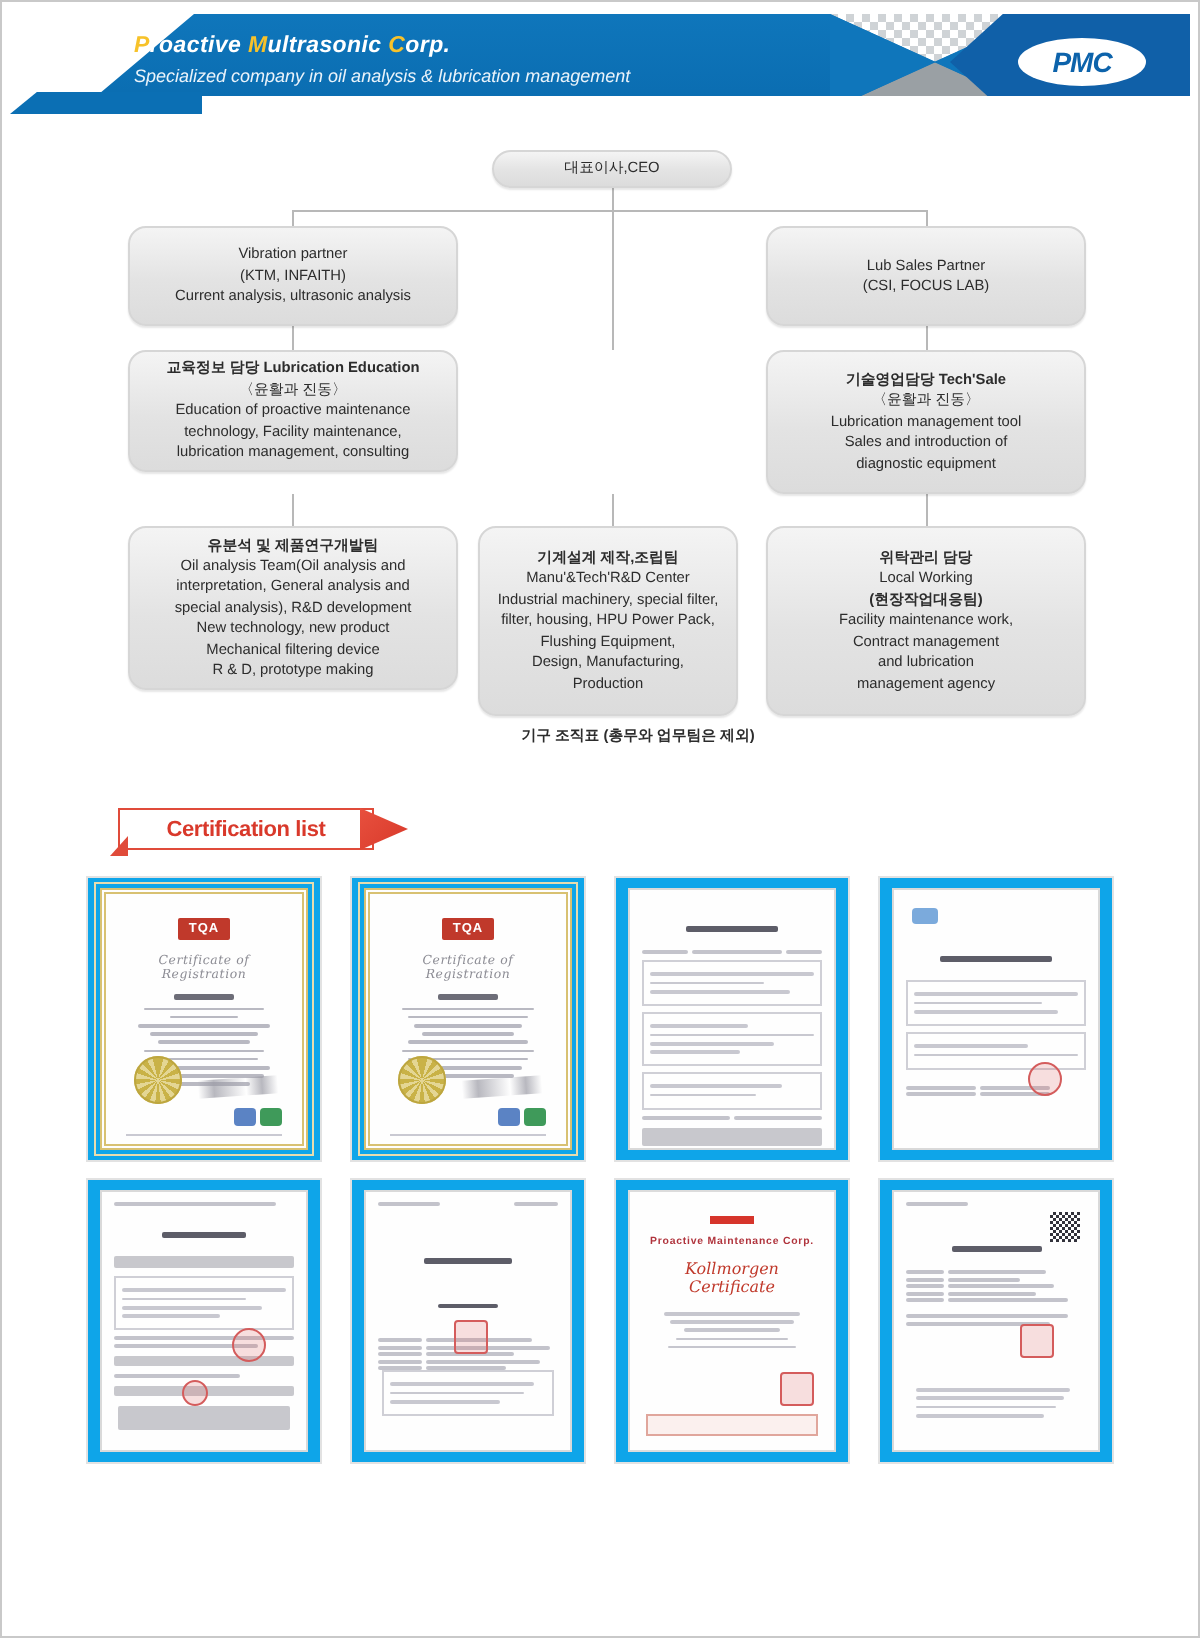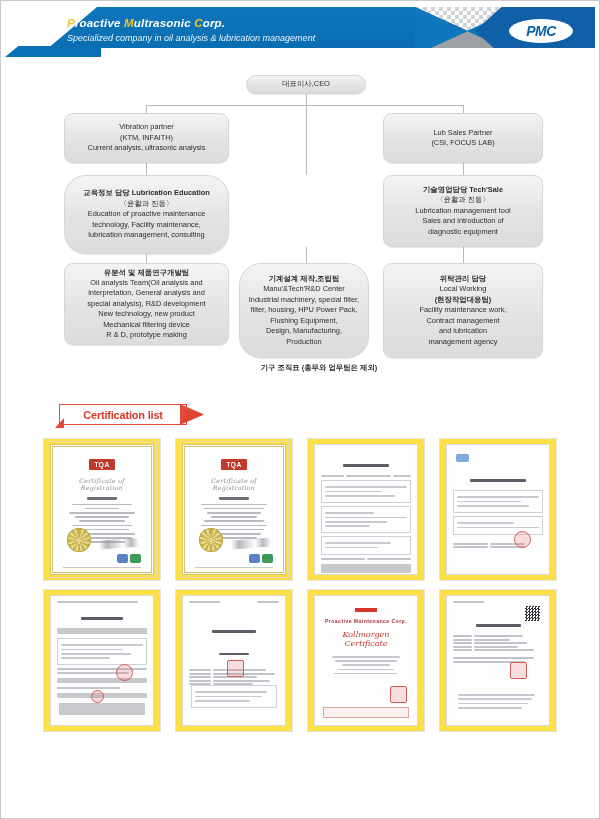--- a/index.html
+++ b/index.html
@@ -107,25 +107,25 @@
     padding:3px 5px;
   }
   .box .kr{font-weight:bold;display:block;}
   .box .ln{display:block;}
   .ceo{
     left:245px;top:0px;width:120px;height:19px;border-radius:10px;
     font-size:7.4px;
   }
   .r1l{left:63px;top:38px;width:165px;height:50px;}
   .r1r{left:382px;top:38px;width:160px;height:50px;}
-  .r2l{left:63px;top:100px;width:165px;height:79px;border-radius:22px;}
+  .r2l{left:63px;top:100px;width:165px;height:61px;}
   .r2c{left:238px;top:100px;width:130px;height:72px;}
   .r2r{left:382px;top:100px;width:160px;height:72px;}
   .r3l{left:63px;top:188px;width:165px;height:82px;}
-  .r3c{left:238px;top:188px;width:130px;height:95px;border-radius:22px;}
+  .r3c{left:238px;top:188px;width:130px;height:95px;}
   .r3r{left:382px;top:188px;width:160px;height:95px;}
 
   .ln-v{position:absolute;width:1px;background:#b8b8b8;}
   .ln-h{position:absolute;height:1px;background:#b8b8b8;}
 
   .org-note{
     position:absolute;left:238px;top:288px;width:160px;
     text-align:center;font-size:7.4px;font-weight:bold;color:#2c2c2c;
   }
 
@@ -160,21 +160,21 @@
   .cert-grid{
     margin:13px 0 0 0;
     display:grid;
     grid-template-columns:repeat(4,118px);
     grid-auto-rows:143px;
     column-gap:14px;row-gap:8px;
     justify-content:center;
   }
   .cert{
     position:relative;width:118px;height:143px;
-    background:#fde047;
+    background:#0ea5e9;
     border:1px solid #e2e2e2;
     box-sizing:border-box;
     overflow:hidden;
   }
   .cert-inner{
     position:absolute;left:6px;top:5px;right:6px;bottom:5px;
     box-sizing:border-box;background:#fefefe;
   }
 
   

